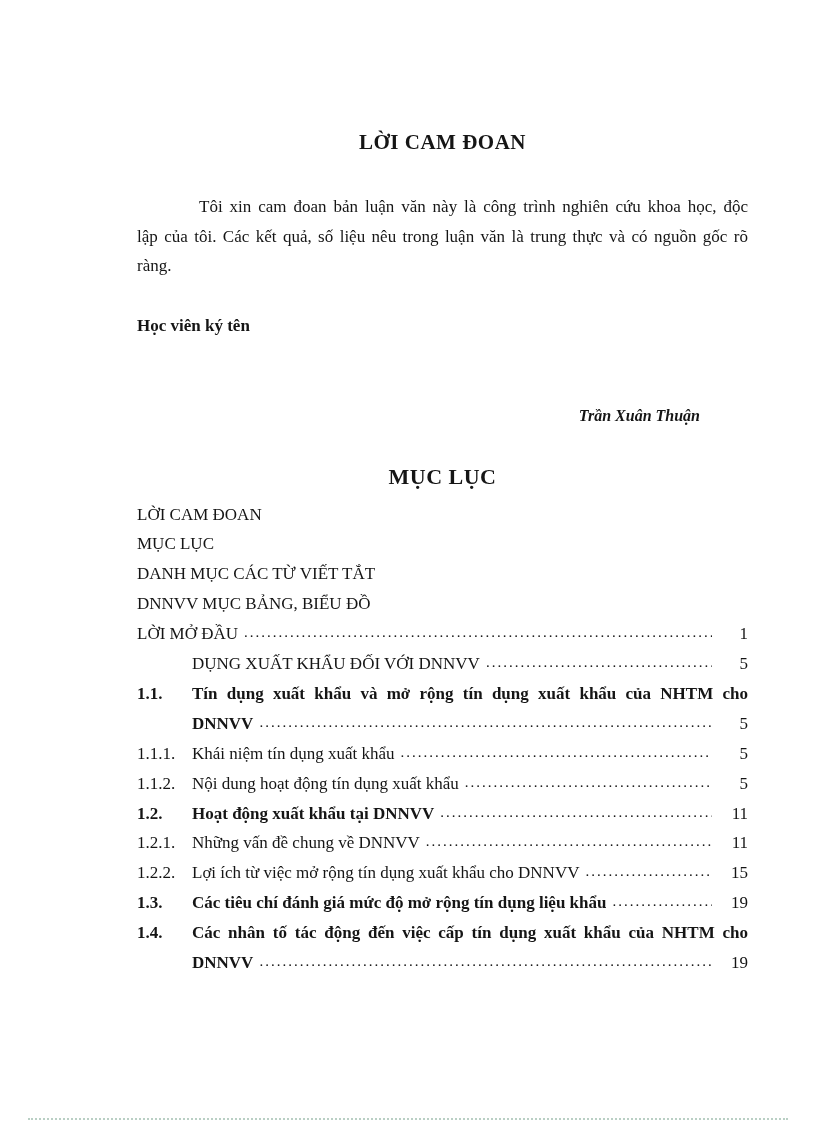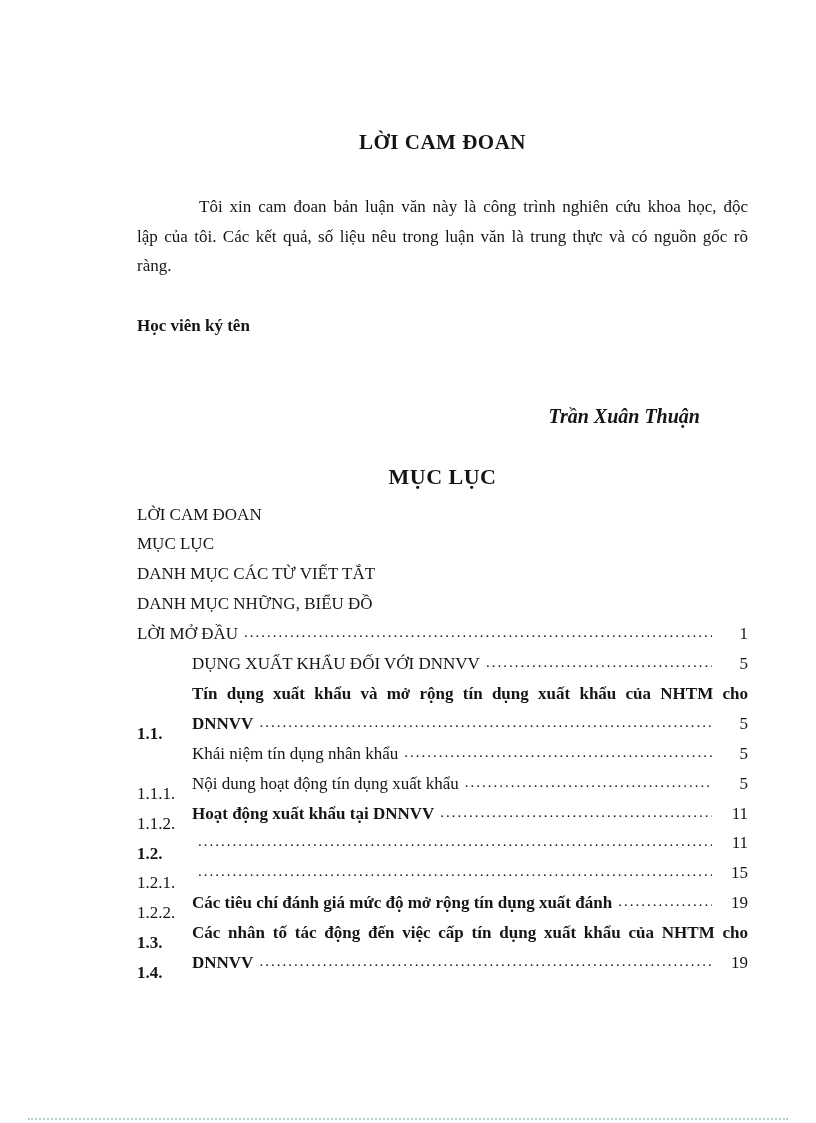--- a/index.html
+++ b/index.html
@@ -33,40 +33,40 @@
   }
   .signer-label {
     font-size: 17px;
     font-weight: bold;
     text-align: left;
     padding-right: 52px;
     margin-top: 31px;
     line-height: 28px;
   }
   .signer-name {
-    font-size: 20px;
+    font-size: 16px;
     font-weight: bold;
     font-style: italic;
     text-align: right;
     padding-right: 48px;
     margin-top: 62px;
     line-height: 28px;
   }
   .toc-title {
     font-size: 22px;
     font-weight: bold;
     text-align: center;
     letter-spacing: 0.5px;
     margin: 32px 0 8px 0;
     line-height: 30px;
   }
   .toc { font-size: 17px; line-height: 29.9px; }
   .toc-entry { position: relative; }
   .toc-entry.has-num { padding-left: 55px; }
-  .toc-entry .num { position: absolute; left: 0; top: 0; margin-top: 40px; }
+  .toc-entry .num { position: absolute; left: 0; top: 0; }
   .toc-entry.bold { font-weight: bold; }
   .toc-entry.bold .dots,
   .toc-entry.bold .pagenum { font-weight: normal; }
   .toc-line.cont { padding-left: 55px; }
   .toc-line.just { text-align: justify; text-align-last: justify; }
   .toc-line.leader-line { display: flex; align-items: flex-end; }
   .toc-text { white-space: nowrap; flex: 0 0 auto; }
   .dots {
     flex: 1 1 auto;
     overflow: hidden;
@@ -105,21 +105,21 @@
       <div class="toc-entry">
         <div class="toc-line">LỜI CAM ĐOAN</div>
       </div>
       <div class="toc-entry">
         <div class="toc-line">MỤC LỤC</div>
       </div>
       <div class="toc-entry">
         <div class="toc-line">DANH MỤC CÁC TỪ VIẾT TẮT</div>
       </div>
       <div class="toc-entry">
-        <div class="toc-line">DANH MỤC NHỮNG, BIỂU ĐỒ</div>
+        <div class="toc-line">DNNVV MỤC BẢNG, BIỂU ĐỒ</div>
       </div>
       <div class="toc-entry">
         <div class="toc-line leader-line">
           <span class="toc-text">LỜI MỞ ĐẦU</span>
           <span class="dots">................................................................................................................................................................................................................................................</span>
           <span class="pagenum">1</span>
         </div>
       </div>
       <div class="toc-entry">
         <div class="toc-line cont leader-line">
@@ -133,21 +133,21 @@
         <div class="toc-line just">Tín dụng xuất khẩu và mở rộng tín dụng xuất khẩu của NHTM cho</div>
         <div class="toc-line leader-line">
           <span class="toc-text">DNNVV</span>
           <span class="dots">................................................................................................................................................................................................................................................</span>
           <span class="pagenum">5</span>
         </div>
       </div>
       <div class="toc-entry has-num">
         <span class="num">1.1.1.</span>
         <div class="toc-line leader-line">
-          <span class="toc-text">Khái niệm tín dụng nhân khẩu</span>
+          <span class="toc-text">Khái niệm tín dụng xuất khẩu</span>
           <span class="dots">................................................................................................................................................................................................................................................</span>
           <span class="pagenum">5</span>
         </div>
       </div>
       <div class="toc-entry has-num">
         <span class="num">1.1.2.</span>
         <div class="toc-line leader-line">
           <span class="toc-text">Nội dung hoạt động tín dụng xuất khẩu</span>
           <span class="dots">................................................................................................................................................................................................................................................</span>
           <span class="pagenum">5</span>
@@ -157,35 +157,37 @@
         <span class="num">1.2.</span>
         <div class="toc-line leader-line">
           <span class="toc-text">Hoạt động xuất khẩu tại DNNVV</span>
           <span class="dots">................................................................................................................................................................................................................................................</span>
           <span class="pagenum">11</span>
         </div>
       </div>
       <div class="toc-entry has-num">
         <span class="num">1.2.1.</span>
         <div class="toc-line leader-line">
+          <span class="toc-text">Những vấn đề chung về DNNVV</span>
           <span class="dots">................................................................................................................................................................................................................................................</span>
           <span class="pagenum">11</span>
         </div>
       </div>
       <div class="toc-entry has-num">
         <span class="num">1.2.2.</span>
         <div class="toc-line leader-line">
+          <span class="toc-text">Lợi ích từ việc mở rộng tín dụng xuất khẩu cho DNNVV</span>
           <span class="dots">................................................................................................................................................................................................................................................</span>
           <span class="pagenum">15</span>
         </div>
       </div>
       <div class="toc-entry bold has-num">
         <span class="num">1.3.</span>
         <div class="toc-line leader-line">
-          <span class="toc-text">Các tiêu chí đánh giá mức độ mở rộng tín dụng xuất đánh</span>
+          <span class="toc-text">Các tiêu chí đánh giá mức độ mở rộng tín dụng liệu khẩu</span>
           <span class="dots">................................................................................................................................................................................................................................................</span>
           <span class="pagenum">19</span>
         </div>
       </div>
       <div class="toc-entry bold has-num">
         <span class="num">1.4.</span>
         <div class="toc-line just">Các nhân tố tác động đến việc cấp tín dụng xuất khẩu của NHTM cho</div>
         <div class="toc-line leader-line">
           <span class="toc-text">DNNVV</span>
           <span class="dots">................................................................................................................................................................................................................................................</span>

